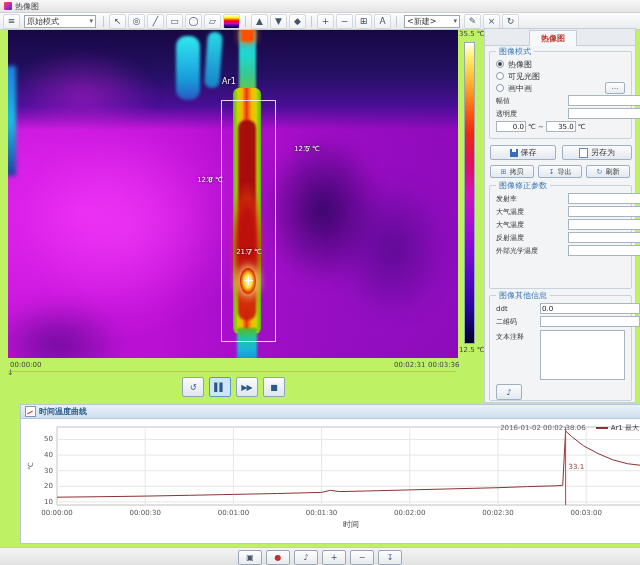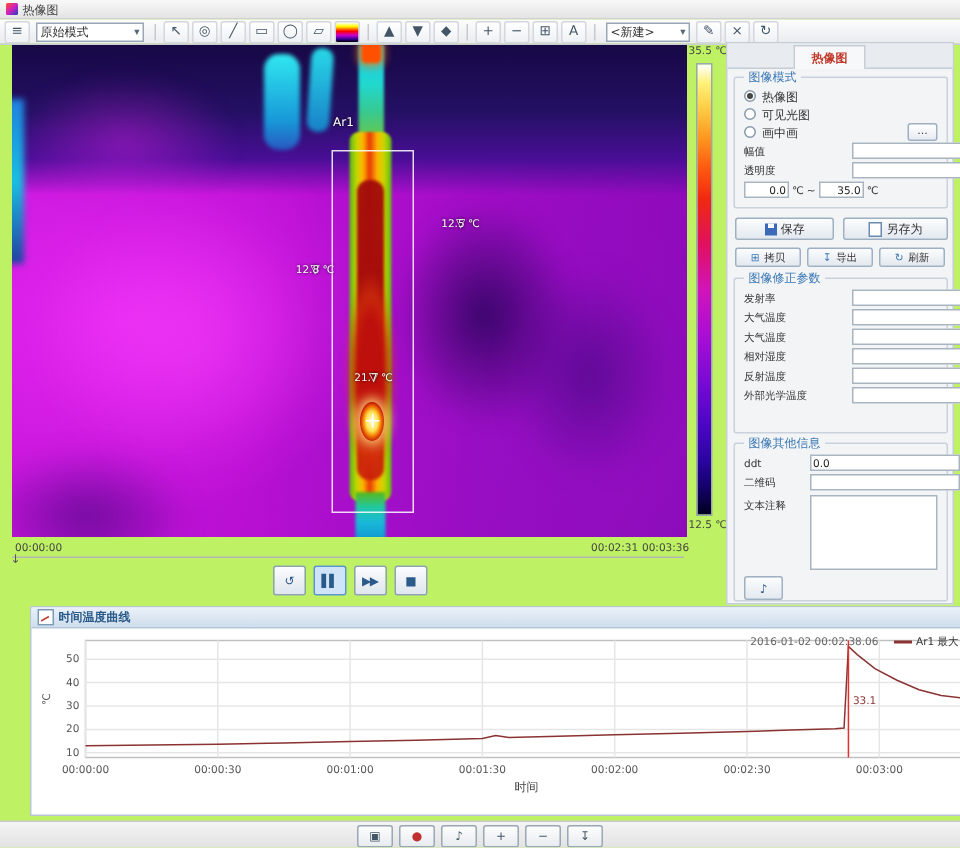--- a/index.html
+++ b/index.html
@@ -292,25 +292,20 @@
           </div>
           <div class="param-row">
             <span class="param-label">大气温度</span>
             <input class="param-input" value="20.0" style="">
           </div>
           <div class="param-row">
             <span class="param-label">大气温度</span>
             <input class="param-input" value="20.0" style="">
           </div>
           <div class="param-row">
-            <span class="param-label">相对湿度</span>
-            <input class="param-input" value="0.50" style="">
-            <span class="param-unit"></span>
-          </div>
-          <div class="param-row">
             <span class="param-label">反射温度</span>
             <input class="param-input" value="1.0" style="">
           </div>
           <div class="param-row">
             <span class="param-label">外部光学温度</span>
             <input class="param-input" value="20.0" style="">
           </div>
         </div>
     </div>
 

